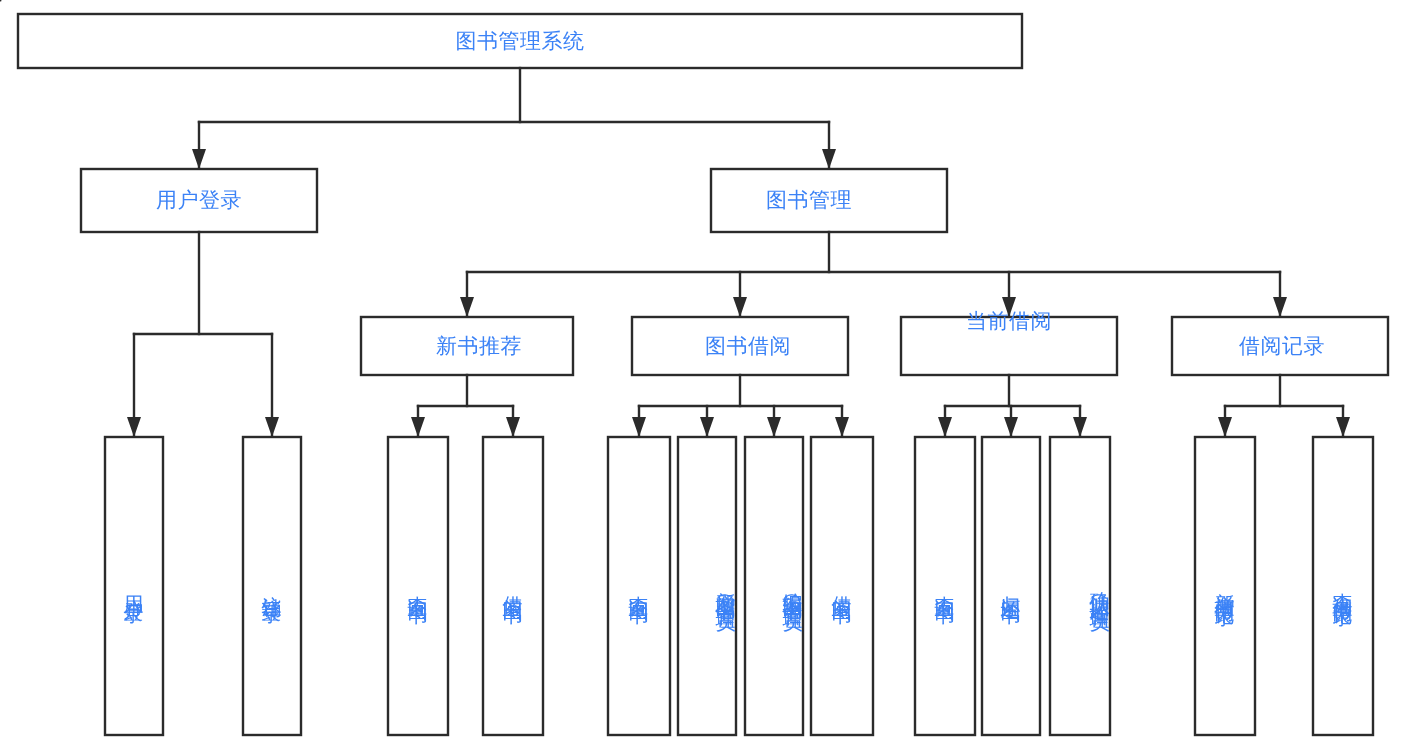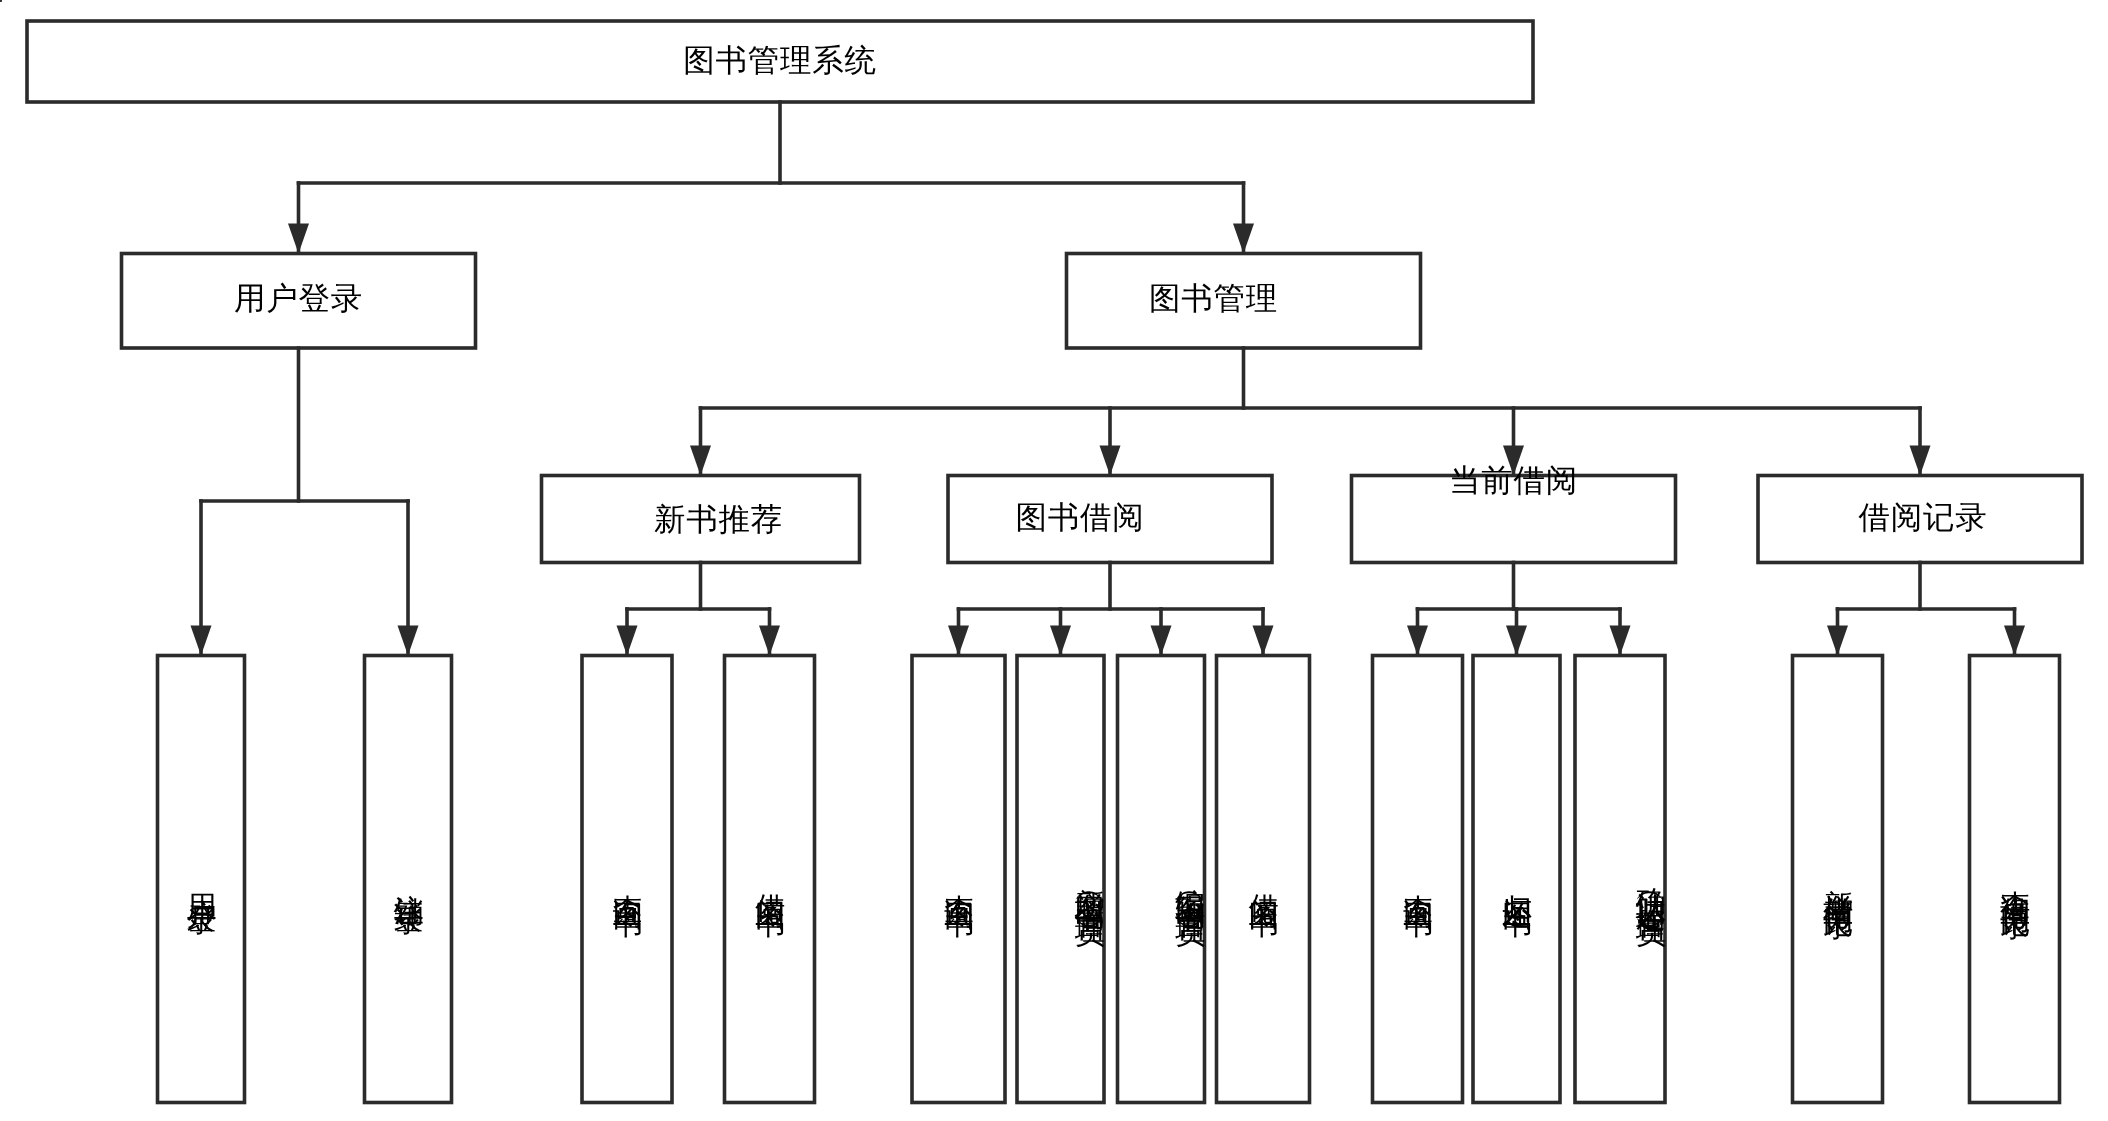--- a/index.html
+++ b/index.html
@@ -39,21 +39,21 @@
   }
   .arrow-head {
     fill: #2b2b2b;
     stroke: none;
   }
   .node-label {
     position: absolute;
     display: flex;
     align-items: center;
     justify-content: center;
-    color: #000000;
+    color: #3b82f6;
     text-align: center;
     pointer-events: none;
     line-height: 1.08;
     letter-spacing: 0.5px;
   }
   .label-h {
     font-size: 21px;
   }
   .label-v {
     writing-mode: vertical-rl;
@@ -159,21 +159,21 @@
       <path d="M 1218 417 L 1232 417 L 1225 437 Z" class="arrow-head"></path>
       <line x1="1343" y1="406" x2="1343" y2="436" class="connector"></line>
       <path d="M 1336 417 L 1350 417 L 1343 437 Z" class="arrow-head"></path>
     </svg>
 
   <div id="label-layer">
       <div class="node-label label-h" style="left: 18px; top: 14px; width: 1004px; height: 54px;">图书管理系统</div>
       <div class="node-label label-h" style="left: 81px; top: 169px; width: 236px; height: 63px;">用户登录</div>
       <div class="node-label label-h" style="left: 711px; top: 169px; width: 196px; height: 63px; border-radius: 26px;">图书管理</div>
       <div class="node-label label-h" style="left: 373px; top: 317px; width: 212px; height: 58px; font-family: Liberation Serif, serif;">新书推荐</div>
-      <div class="node-label label-h" style="left: 612px; top: 317px; width: 216px; height: 58px; border-radius: 14px;">图书借阅</div>
+      <div class="node-label label-h" style="left: 640px; top: 317px; width: 216px; height: 58px; border-radius: 14px;">图书借阅</div>
       <div class="node-label label-h" style="left: 901px; top: 299px; width: 216px; height: 44px; text-align: right;">当前借阅</div>
       <div class="node-label label-h" style="left: 1172px; top: 317px; width: 220px; height: 58px;">借阅记录</div>
       <div class="node-label label-v center-v" style="left: 105px; top: 437px; width: 58px; height: 298px;">用户登录</div>
       <div class="node-label label-v center-v" style="left: 243px; top: 437px; width: 58px; height: 298px;">注销登录</div>
       <div class="node-label label-v center-v" style="left: 388px; top: 437px; width: 60px; height: 298px;">查询图书</div>
       <div class="node-label label-v center-v" style="left: 483px; top: 437px; width: 60px; height: 298px;">借阅图书</div>
       <div class="node-label label-v center-v" style="left: 608px; top: 437px; width: 62px; height: 298px;">查询图书</div>
       <div class="node-label label-v" style="left: 678px; top: 437px; width: 58px; height: 298px;">新增图书（管理员）</div>
       <div class="node-label label-v" style="left: 745px; top: 437px; width: 58px; height: 298px;">编辑图书（管理员）</div>
       <div class="node-label label-v center-v" style="left: 811px; top: 437px; width: 62px; height: 298px;">借阅图书</div>

